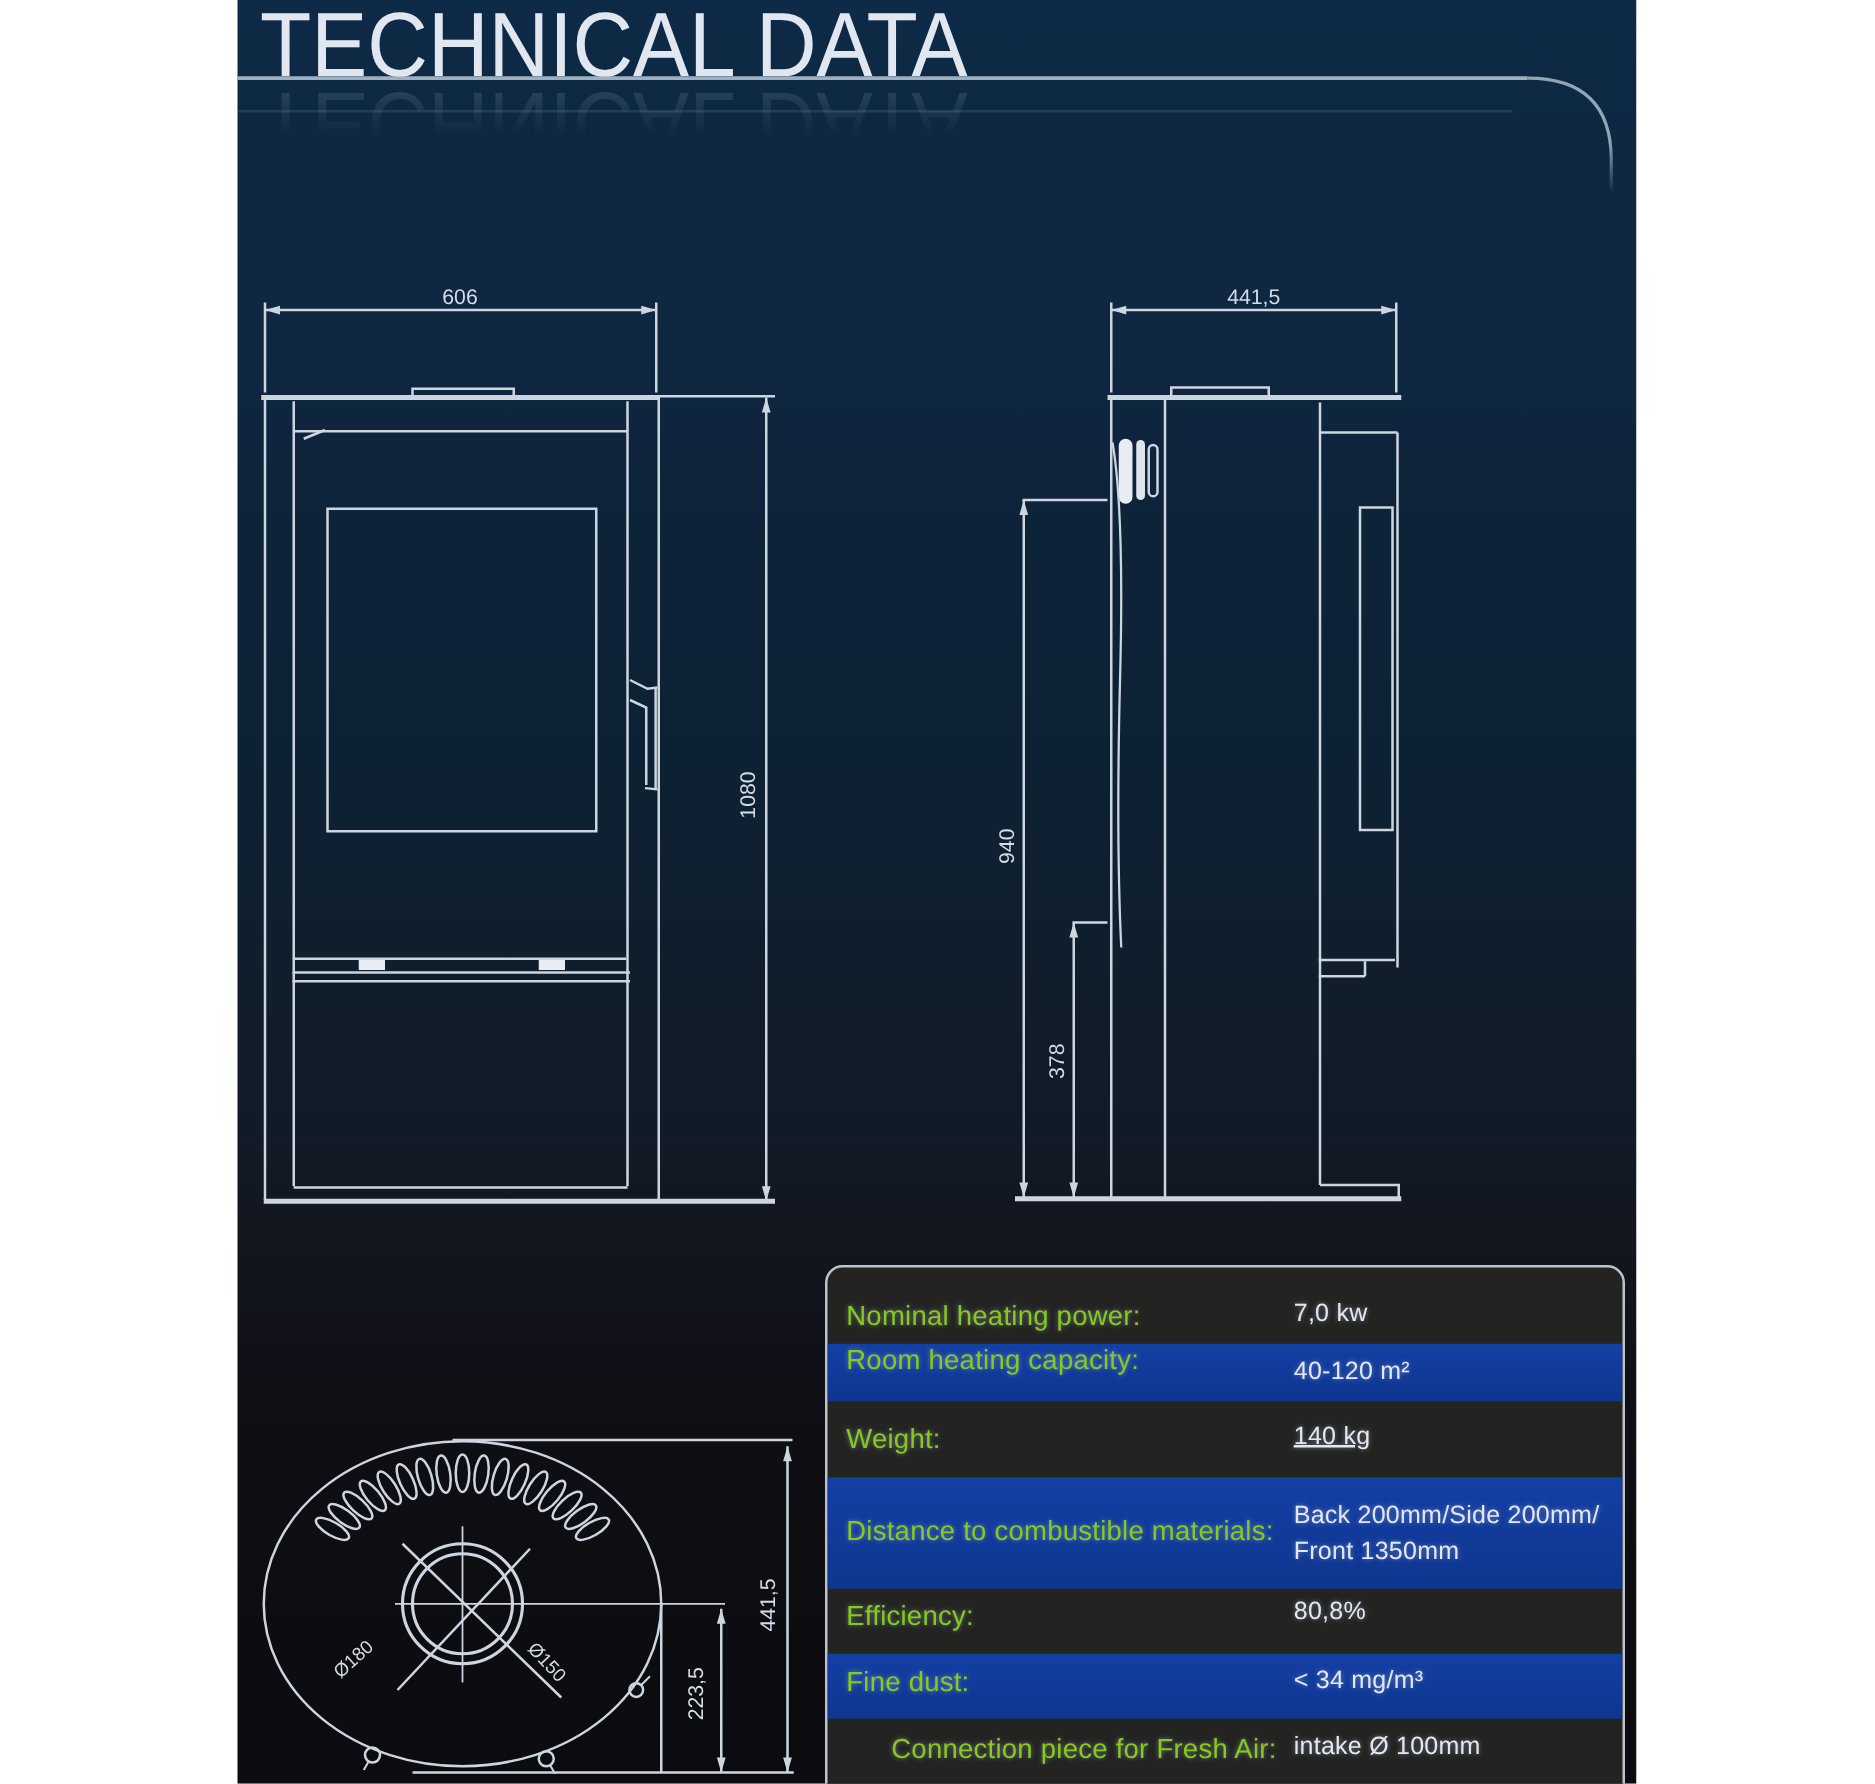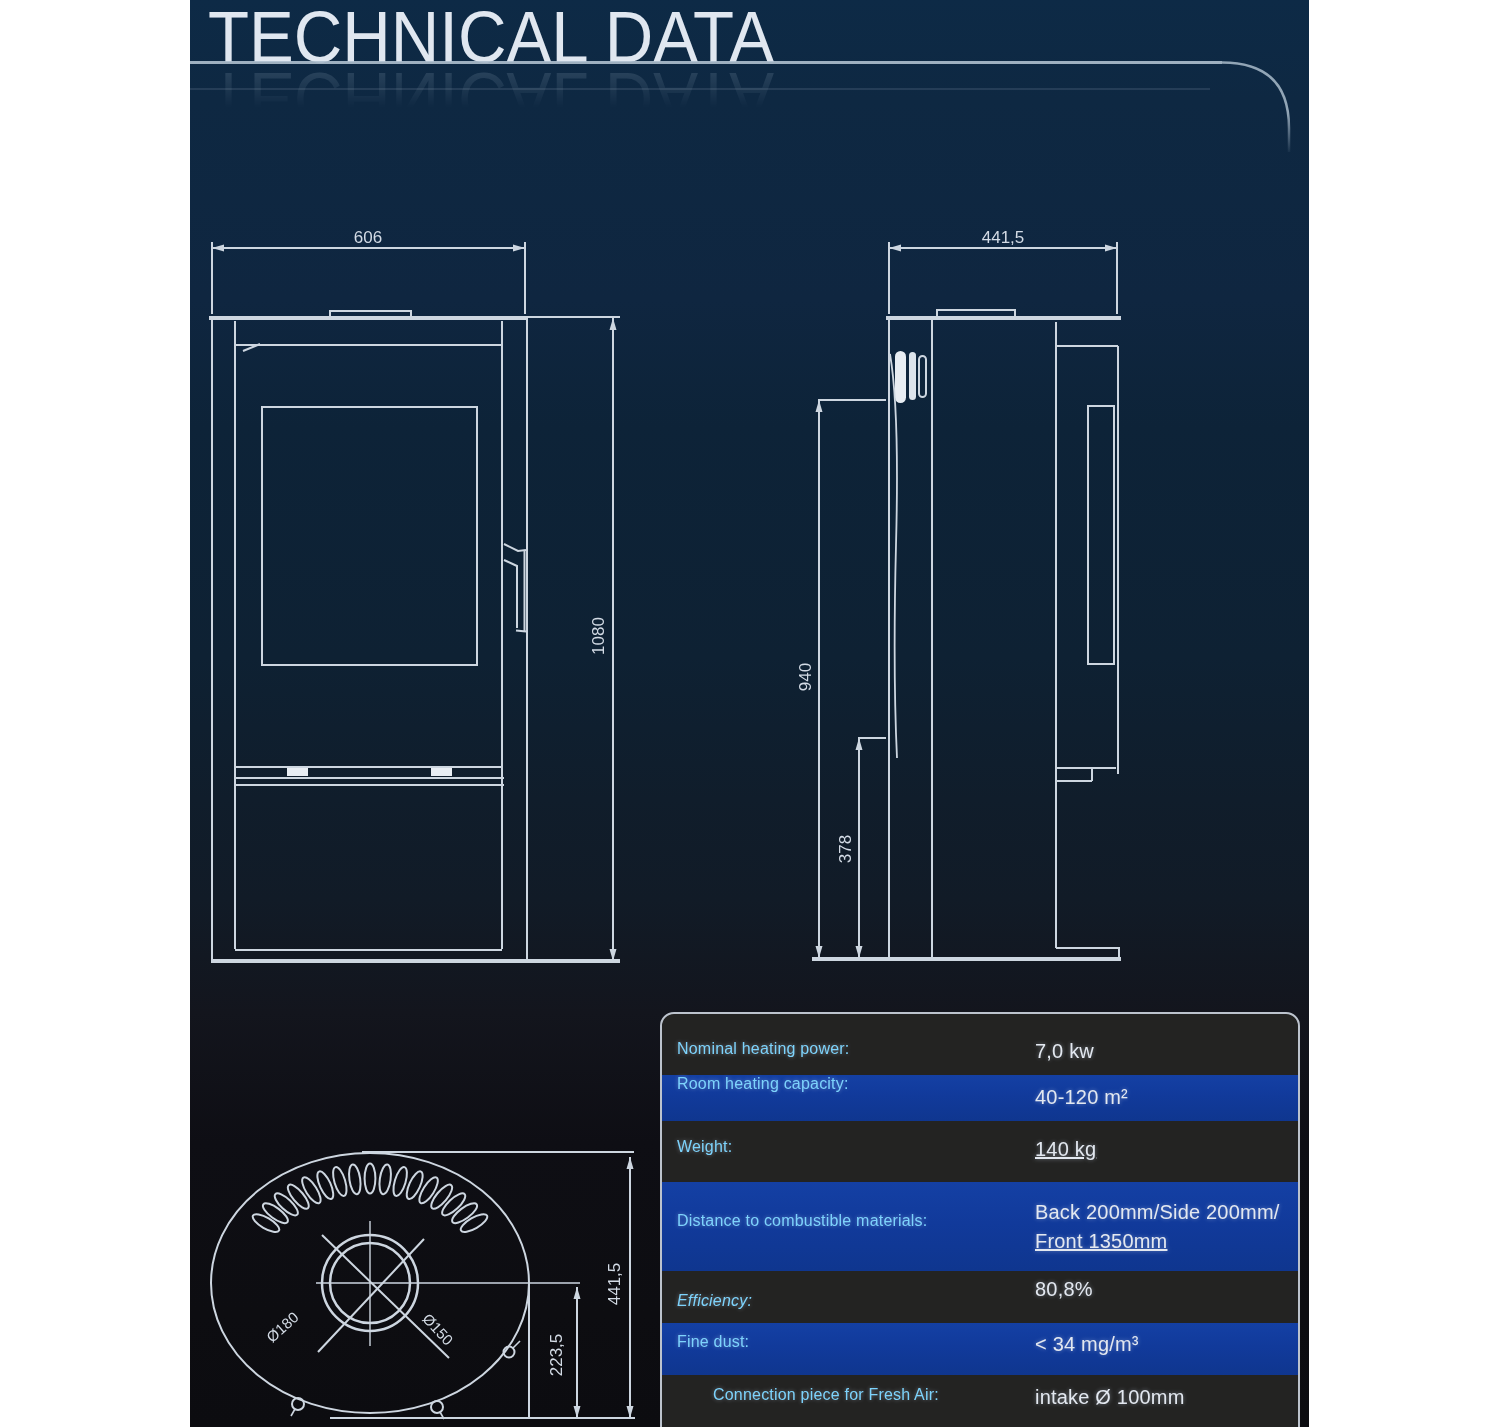--- a/index.html
+++ b/index.html
@@ -15,21 +15,21 @@
 .titleref{position:absolute;left:208px;top:56px;font-size:73px;font-weight:400;
   line-height:84px;color:#8ea3b6;letter-spacing:0px;white-space:nowrap;
   transform:scaleX(0.92) translateY(84px) scaleY(-1);transform-origin:0 0;opacity:.30;
   -webkit-mask-image:linear-gradient(to bottom, rgba(0,0,0,0) 38%, rgba(0,0,0,.95) 97%);
   mask-image:linear-gradient(to bottom, rgba(0,0,0,0) 38%, rgba(0,0,0,.95) 97%);}
 svg.draw{position:absolute;left:0;top:0;}
 .tbl{position:absolute;left:660px;top:1012px;width:636px;height:426px;
   border:2px solid #bcc3cd;border-radius:14px;background:#232322;overflow:hidden;}
 .row{position:absolute;left:0;width:100%;}
 .blue{background:linear-gradient(180deg,#1440a4 0%,#113a9b 45%,#0f368f 100%);}
-.lab{position:absolute;left:15px;font-size:16px;color:#7dd3fc;letter-spacing:.2px;text-shadow:0 0 4px rgba(210,225,245,.45);}
+.lab{position:absolute;left:15px;font-size:22px;color:#84cc16;letter-spacing:.2px;text-shadow:0 0 4px rgba(210,225,245,.45);}
 .val{position:absolute;left:373px;font-size:20px;color:#e3e8f0;letter-spacing:.2px;text-shadow:0 0 4px rgba(210,225,245,.45);}
 </style>
 </head>
 <body>
 <div class="panel"></div>
 <div class="titleref">TECHNICAL DATA</div>
 <div class="title">TECHNICAL DATA</div>
 
 <svg class="draw" width="1500" height="1427" viewBox="0 0 1500 1427">
 <defs>
@@ -183,20 +183,20 @@
   <div class="row blue" style="top:168px;height:89px;"></div>
   <div class="row blue" style="top:309px;height:52px;"></div>
   <div class="lab" style="top:26px;">Nominal heating power:</div>
   <div class="val" style="top:26px;text-align:right;">7,0 kw</div>
   <div class="lab" style="top:61px;">Room heating capacity:</div>
   <div class="val" style="top:72px;">40-120 m²</div>
   <div class="lab" style="top:124px;">Weight:</div>
   <div class="val" style="top:124px;text-decoration:underline;">140 kg</div>
   <div class="lab" style="top:198px;">Distance to combustible materials:</div>
   <div class="val" style="top:187px;">Back 200mm/Side 200mm/</div>
-  <div class="val" style="top:216px;text-decoration:underline;">Front 1350mm</div>
-  <div class="lab" style="top:278px;font-style:italic;">Efficiency:</div>
+  <div class="val" style="top:216px;">Front 1350mm</div>
+  <div class="lab" style="top:266px;">Efficiency:</div>
   <div class="val" style="top:264px;">80,8%</div>
   <div class="lab" style="top:319px;">Fine dust:</div>
   <div class="val" style="top:319px;">&lt; 34 mg/m³</div>
   <div class="lab" style="top:372px;margin-left:36px;">Connection piece for Fresh Air:</div>
   <div class="val" style="top:372px;">intake Ø 100mm</div>
 </div>
 
 </body></html>

